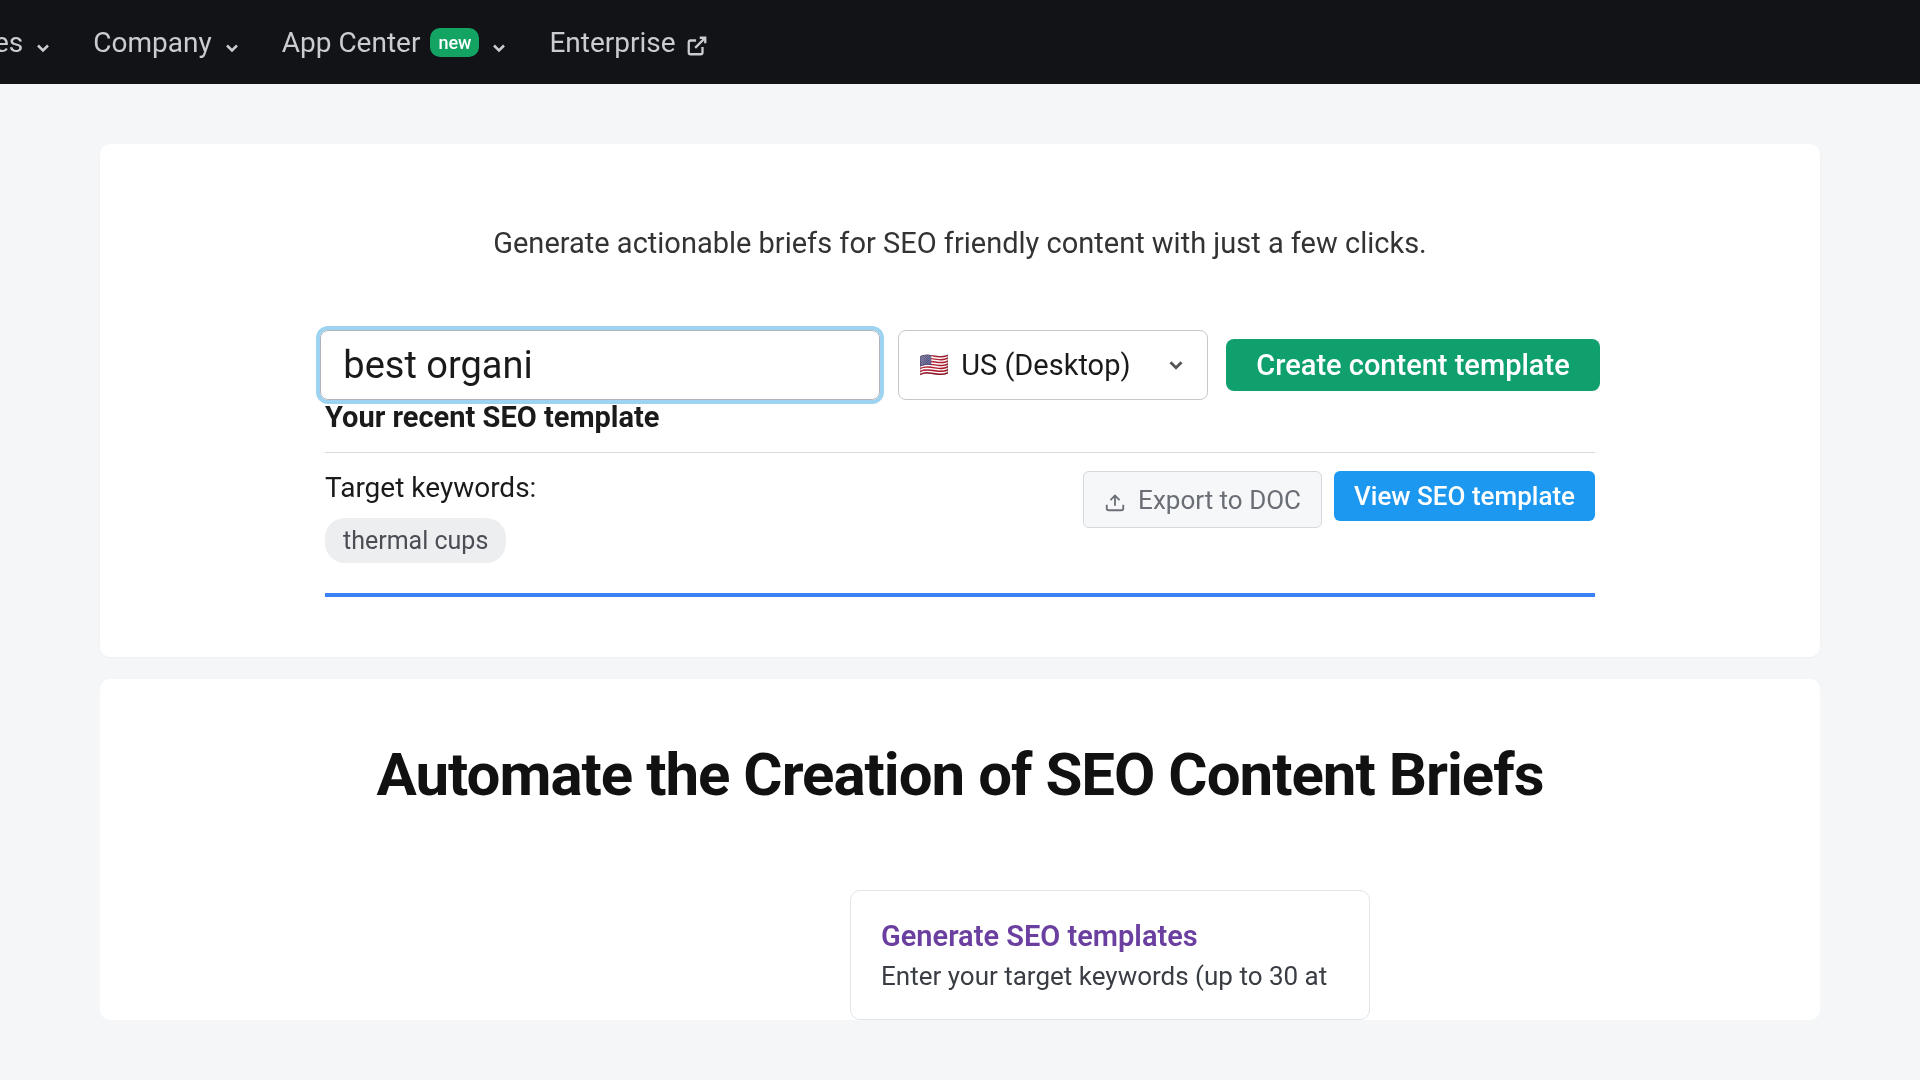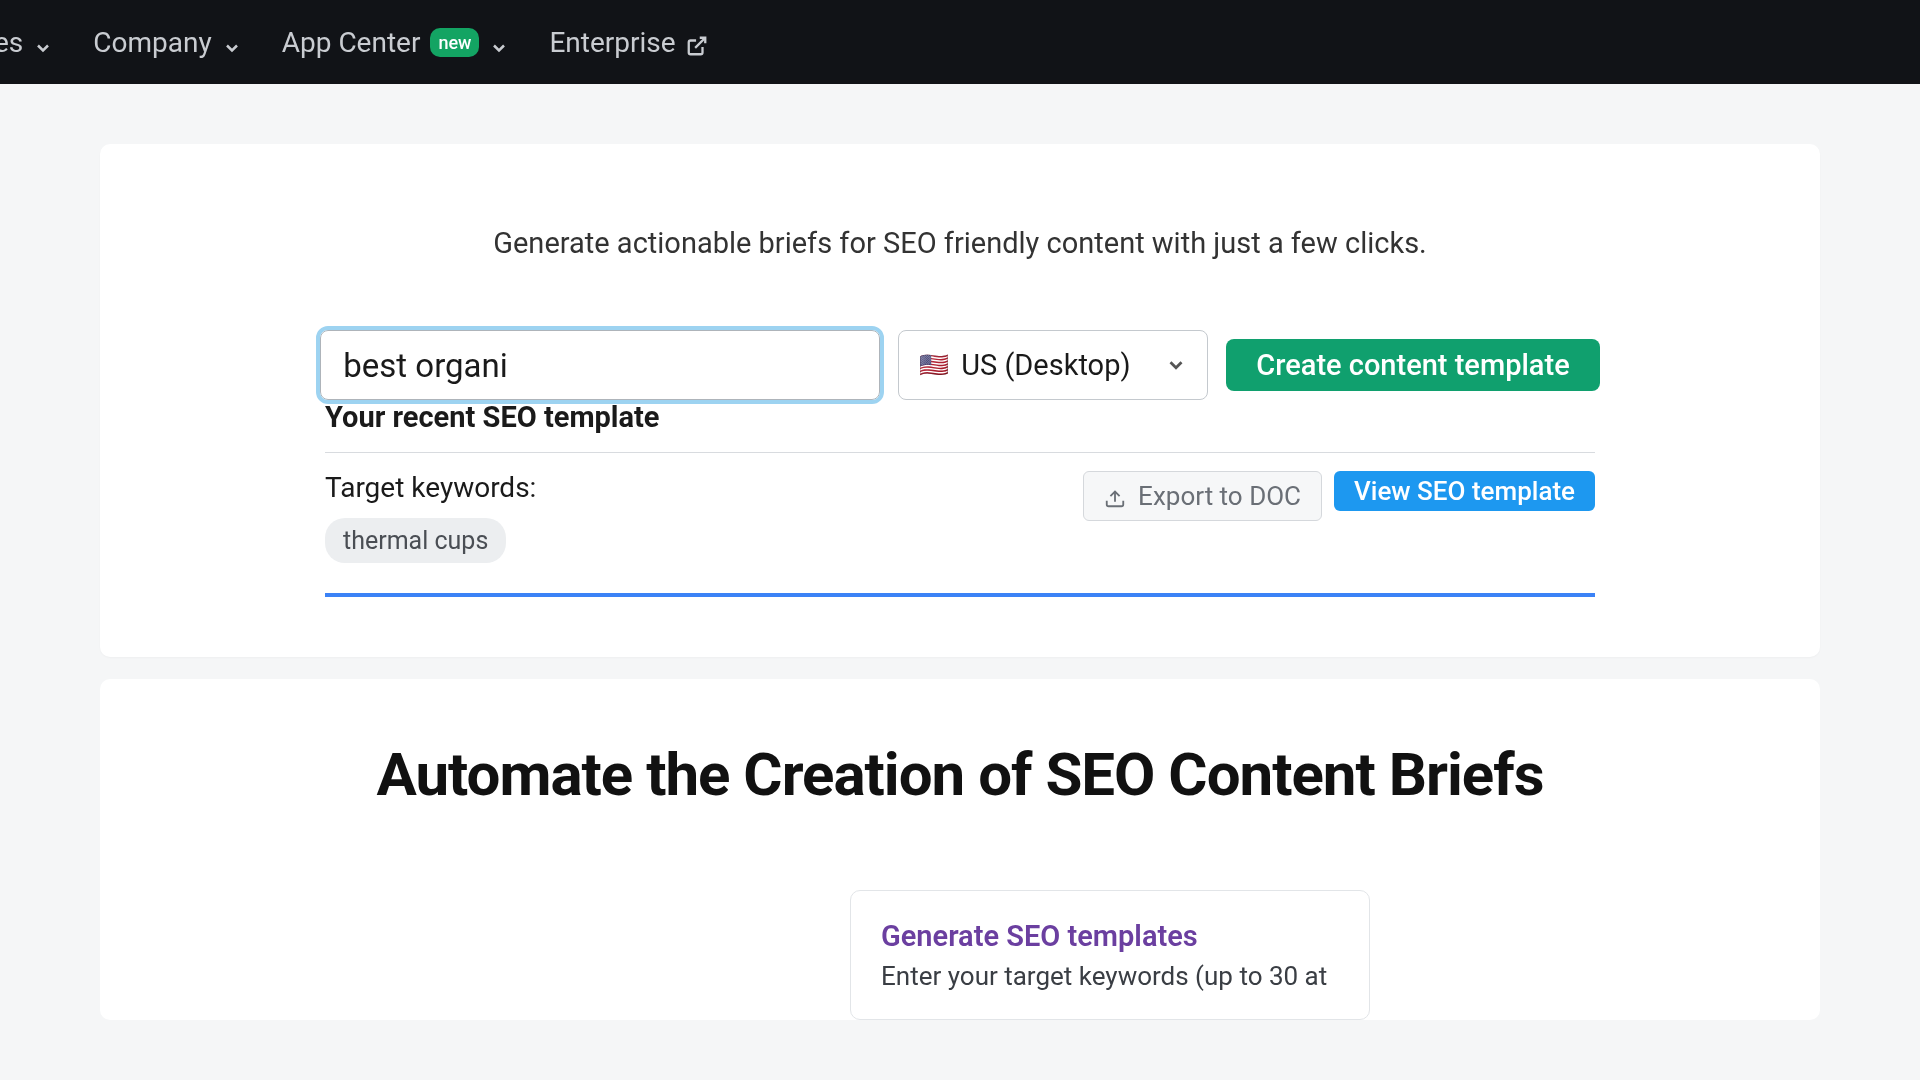--- a/index.html
+++ b/index.html
@@ -16,42 +16,42 @@
 
 .page { padding: 0; display: flex; flex-direction: column; align-items: center; }
 
 .card { background: #fff; border-radius: 10px; width: 1720px; margin-top: 60px; padding: 60px 0 60px; display: flex; flex-direction: column; align-items: center; box-shadow: 0 1px 2px rgba(0,0,0,0.03); }
 
 .title { font-size: 68px; font-weight: 700; color: #111; letter-spacing: -1px; }
 .subtitle { font-size: 29px; color: #333; margin-top: 22px; }
 
 .form-row { display: flex; gap: 18px; margin-top: 70px; align-items: center; }
 
-.keyword-input { width: 560px; height: 70px; border: 1px solid #aeb4ba; border-radius: 8px; font-size: 33px; padding: 0 22px; outline: 4px solid #9dd3f1; outline-offset: 0; color: #1a1a1a; }
+.keyword-input { width: 560px; height: 70px; border: 1px solid #aeb4ba; border-radius: 8px; font-size: 38px; padding: 0 22px; outline: 4px solid #9dd3f1; outline-offset: 0; color: #1a1a1a; }
 
 .locale-select { width: 310px; height: 70px; border: 1px solid #c4c9ce; border-radius: 8px; background: #fff; display: flex; align-items: center; padding: 0 20px; justify-content: space-between; cursor: pointer; }
 .locale-left { display: flex; align-items: center; gap: 12px; }
 .flag { font-size: 24px; }
 .locale-text { font-size: 29px; color: #1a1a1a; }
 .sel-chevron { width: 22px; height: 22px; color: #555; }
 .sel-chevron svg { width: 100%; height: 100%; }
 
 .create-btn { height: 52px; padding: 0 30px; background: #10a06e; color: #fff; border: none; border-radius: 8px; font-size: 29px; font-weight: 500; cursor: pointer; }
 
 .recent-section { width: 1270px; }
 .recent-title { font-size: 29px; font-weight: 700; color: #1a1a1a; padding-bottom: 18px; border-bottom: 1px solid #d8dbdf; }
 .recent-row { display: flex; justify-content: space-between; align-items: flex-start; padding-top: 18px; padding-bottom: 30px; border-bottom: 4px solid #3b82f6; }
 .recent-left { }
 .target-label { font-size: 28px; color: #1a1a1a; margin-bottom: 14px; }
 .keyword-chip { display: inline-block; background: #eceef0; color: #4a4e54; font-size: 25px; padding: 8px 18px; border-radius: 20px; }
 .recent-actions { display: flex; gap: 12px; }
-.export-btn { height: 50px; padding: 0 20px; background: #f6f7f8; border: 1px solid #d5d8dc; border-radius: 6px; display: flex; align-items: center; gap: 12px; font-size: 26px; color: #6a6f76; cursor: pointer; }
+.export-btn { height: 57px; padding: 0 20px; background: #f6f7f8; border: 1px solid #d5d8dc; border-radius: 6px; display: flex; align-items: center; gap: 12px; font-size: 26px; color: #6a6f76; cursor: pointer; }
 .export-icon { width: 22px; height: 22px; color: #6a6f76; }
 .export-icon svg { width: 100%; height: 100%; }
-.view-btn { height: 40px; padding: 0 20px; background: #1d98f0; color: #fff; border: none; border-radius: 6px; font-size: 26px; font-weight: 500; cursor: pointer; }
+.view-btn { height: 50px; padding: 0 20px; background: #1d98f0; color: #fff; border: none; border-radius: 6px; font-size: 26px; font-weight: 500; cursor: pointer; }
 
 .card2 { background: #fff; border-radius: 10px; width: 1720px; margin-top: 22px; padding: 60px 0 0; display: flex; flex-direction: column; align-items: center; }
 .title2 { font-size: 60px; font-weight: 700; color: #111; letter-spacing: -1px; }
 
 .sub-card { width: 520px; margin-top: 80px; margin-left: 300px; align-self: center; border: 1px solid #e2e5e8; border-radius: 10px; padding: 28px 30px; }
 .sub-card-title { font-size: 29px; font-weight: 600; color: #6b3fa0; margin-bottom: 8px; }
 .sub-card-body { font-size: 26px; color: #3a3e44; overflow: hidden; white-space: nowrap; }
 </style>
 </head>
 <body>

